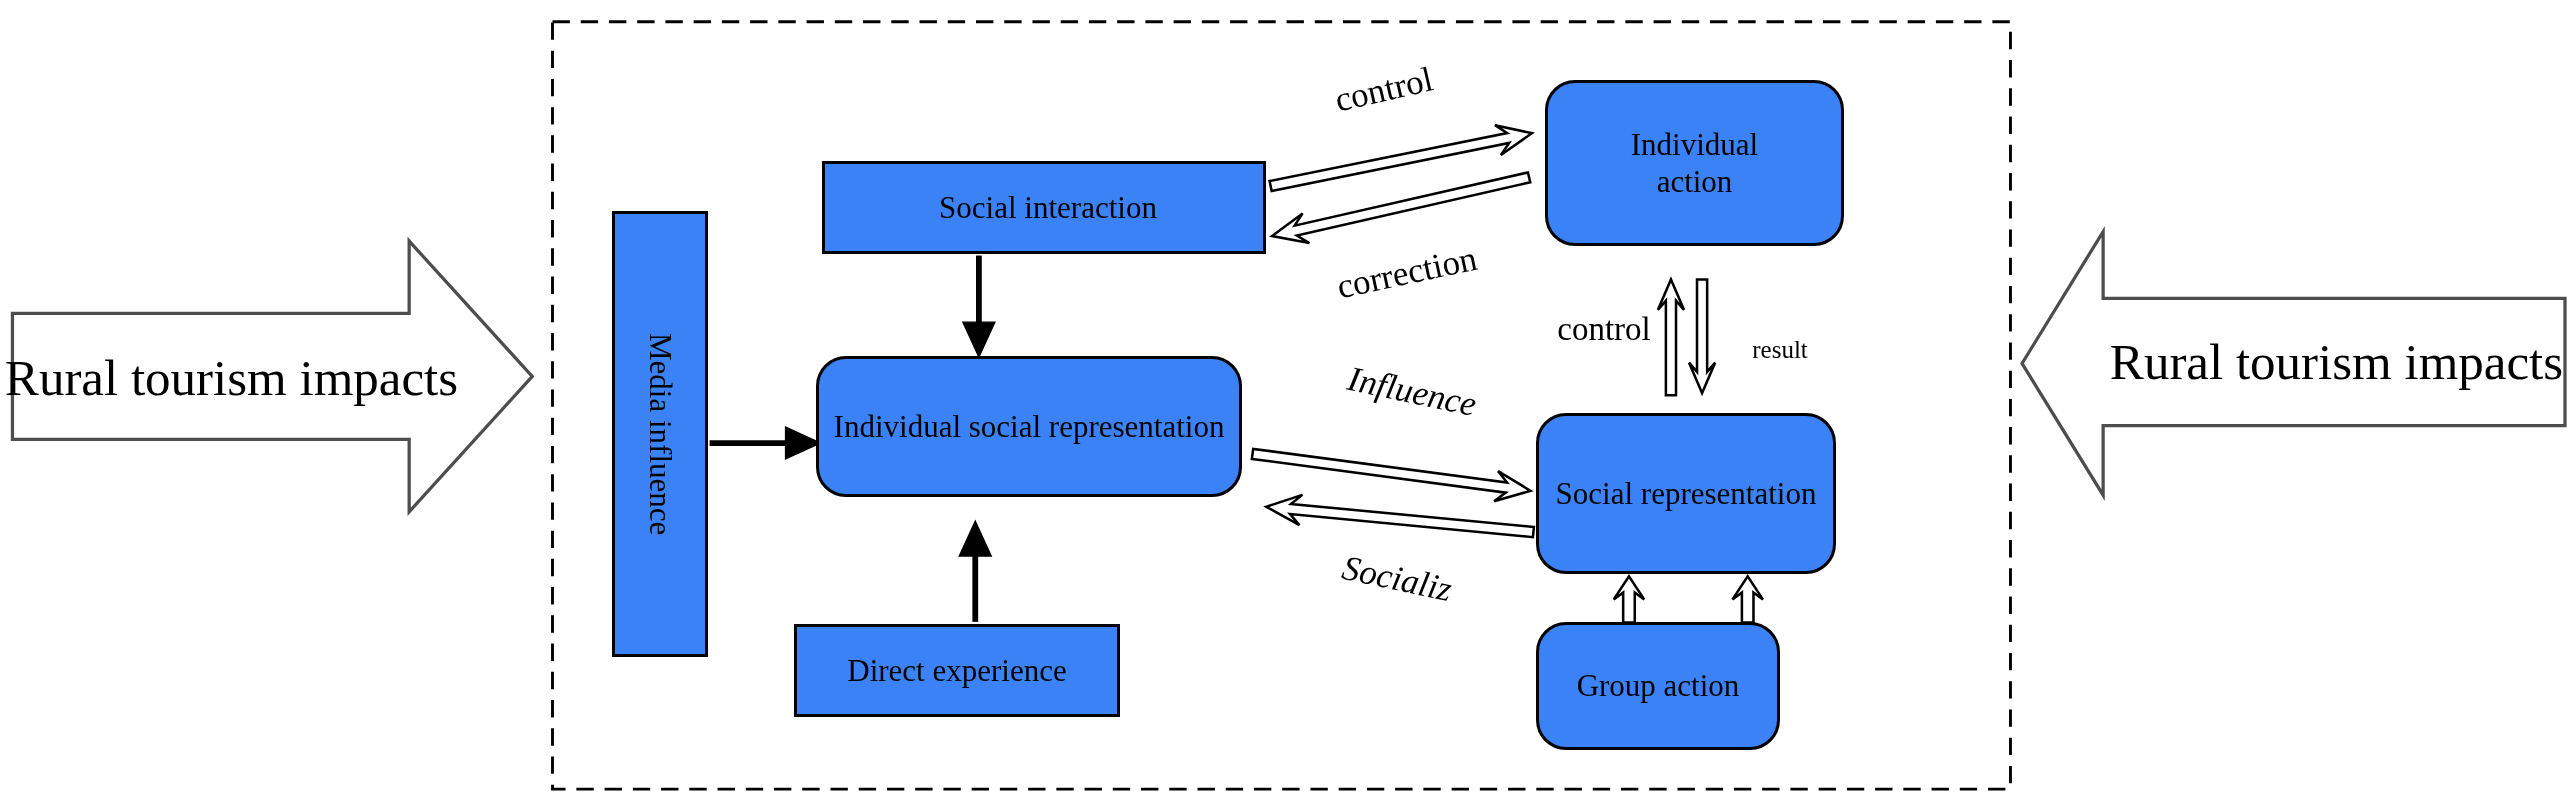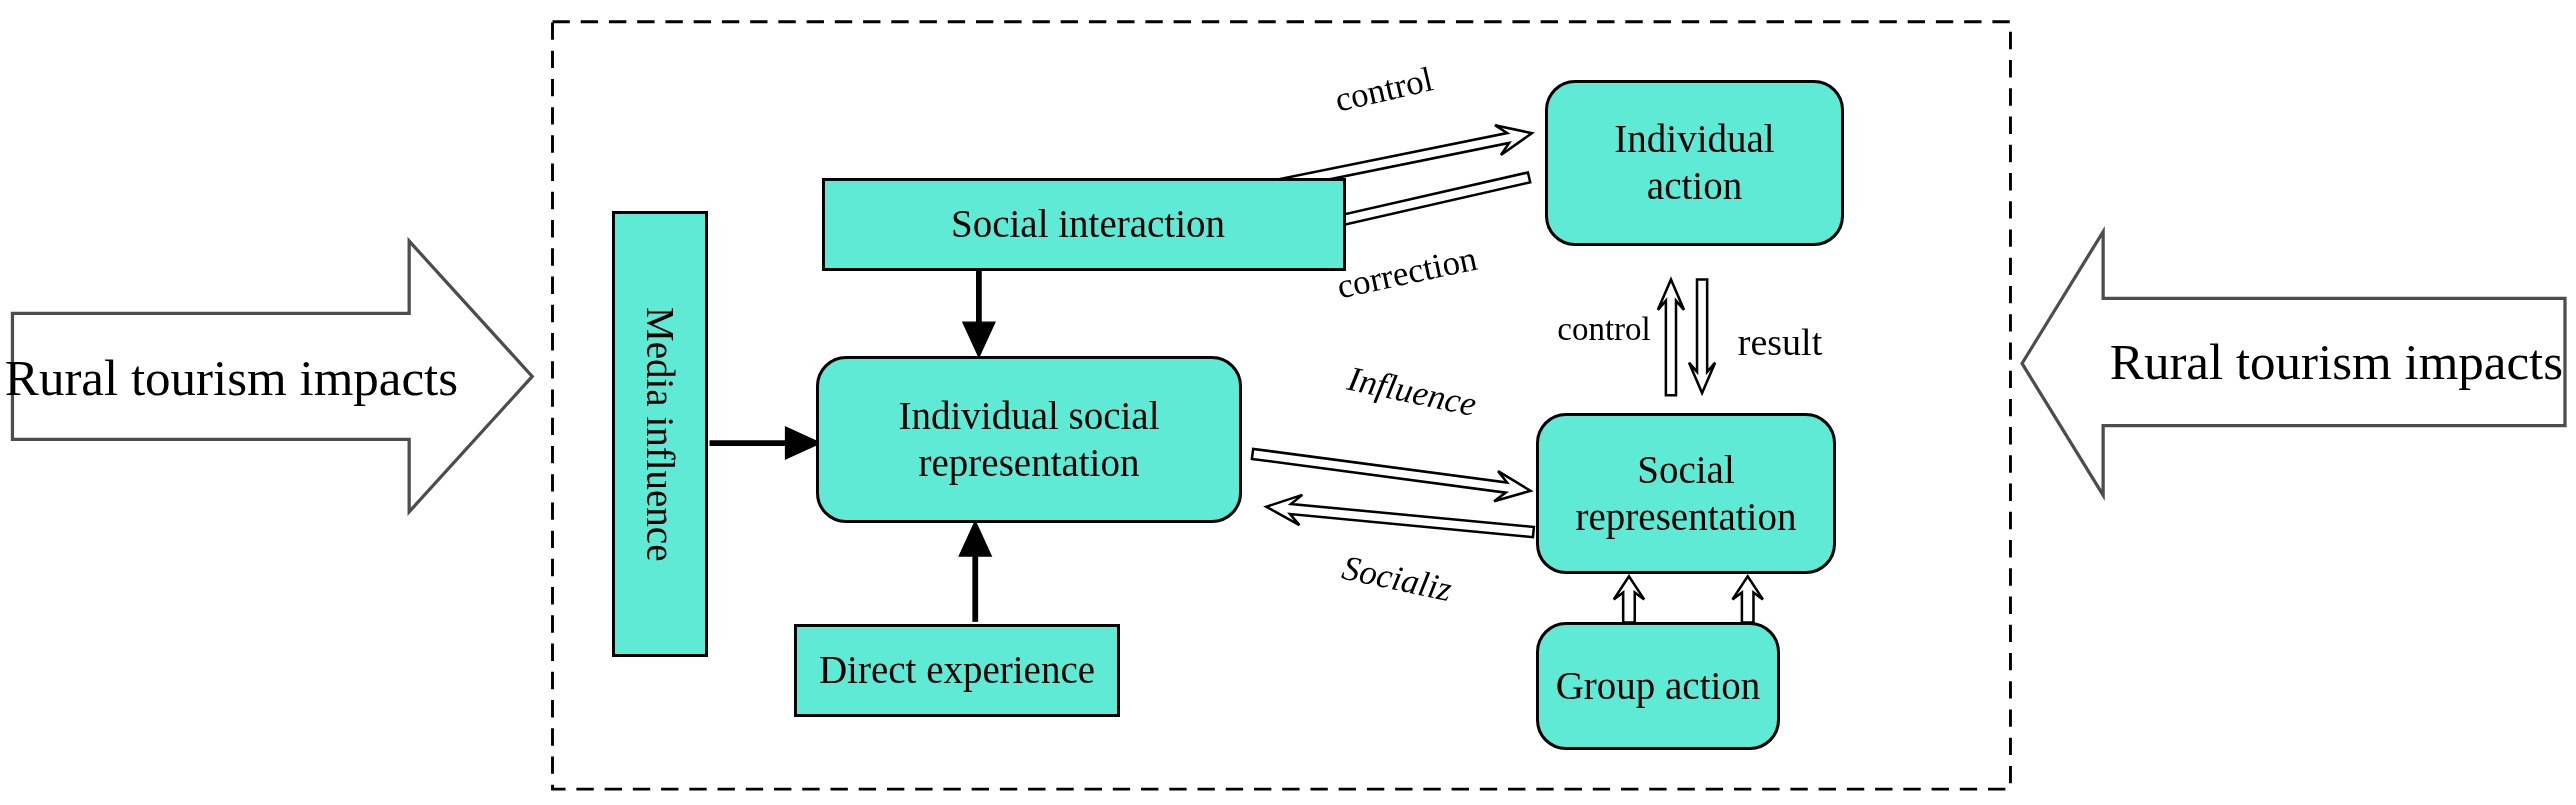--- a/index.html
+++ b/index.html
@@ -14,44 +14,44 @@
   }
   #arrow-layer {
     position: absolute;
     left: 0; top: 0;
     width: 2576px; height: 805px;
     z-index: 1;
   }
   .node {
     position: absolute;
     z-index: 2;
-    background: #5eead4;
+    background: #3b82f6;
     border: 3.6px solid #000000;
     display: flex;
     align-items: center;
     justify-content: center;
     text-align: center;
-    font-size: 39px;
+    font-size: 31px;
     line-height: 1.2;
     box-sizing: border-box;
   }
   .node.round { border-radius: 30px; }
   .node .lbl { display: block; width: 100%; }
   #node-media {
     left: 612px; top: 211px; width: 96px; height: 446px;
   }
   #node-media .lbl {
     writing-mode: vertical-rl;
     text-orientation: mixed;
     width: auto; height: auto;
     white-space: nowrap;
   }
-  #node-social-interaction { left: 822px; top: 178px; width: 524px; height: 93px; padding-left: 8px; }
+  #node-social-interaction { left: 822px; top: 161px; width: 444px; height: 93px; padding-left: 8px; }
   #node-direct-experience  { left: 794px; top: 624px; width: 326px; height: 93px; }
-  #node-isr                { left: 816px; top: 356px; width: 426px; height: 167px; padding: 0 14.5px;}
+  #node-isr                { left: 816px; top: 356px; width: 426px; height: 141px; padding: 0 14.5px;}
   #node-individual-action  { left: 1545px; top: 80px; width: 299px; height: 166px; padding: 0 43px;}
   #node-social-representation { left: 1536px; top: 413px; width: 300px; height: 161px; padding: 0 0;}
   #node-group-action       { left: 1536px; top: 622px; width: 244px; height: 128px; }
 
   .big-arrow-label {
     position: absolute;
     z-index: 2;
     display: flex;
     align-items: center;
     justify-content: center;
@@ -66,21 +66,21 @@
     z-index: 2;
     font-size: 35px;
     white-space: nowrap;
     transform: translate(-50%, -50%);
   }
   #edge-control-top { left: 1384px; top: 90px; transform: translate(-50%,-50%) rotate(-13deg); }
   #edge-correction  { left: 1407px; top: 273px; transform: translate(-50%,-50%) rotate(-12deg); }
   #edge-influence   { left: 1412px; top: 392px; font-style: italic; transform: translate(-50%,-50%) rotate(12deg); }
   #edge-socializ    { left: 1397px; top: 579px; font-style: italic; transform: translate(-50%,-50%) rotate(12deg); }
   #edge-control-mid { left: 1604px; top: 329px; font-size: 33px; }
-  #edge-result      { left: 1780px; top: 342px; font-size: 38px; }
+  #edge-result      { left: 1780px; top: 350px; font-size: 25px; }
 </style>
 </head>
 <body>
 
 <div id="canvas">
 
   <svg id="arrow-layer" viewBox="0 0 3558 1112" xmlns="http://www.w3.org/2000/svg">
       <rect x="763" y="30" width="2014" height="1060" fill="none" stroke="#000000" stroke-width="4" stroke-dasharray="24 15"></rect>
       <polygon points="17,433 565,433 565,333 735,520 565,707 565,607 17,607" fill="#ffffff" stroke="#4d4d4d" stroke-width="4.5"></polygon>
       <polygon points="3543,412 2905,412 2905,320 2793,502 2905,684 2905,588 3543,588" fill="#ffffff" stroke="#4d4d4d" stroke-width="4.5"></polygon>

